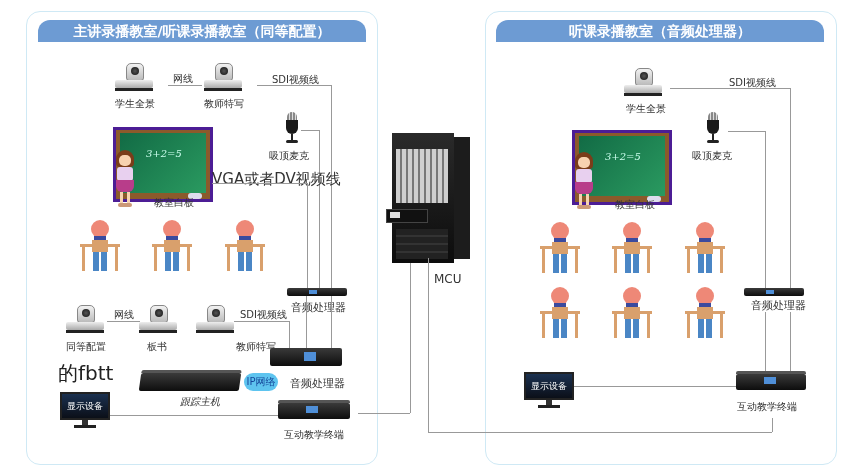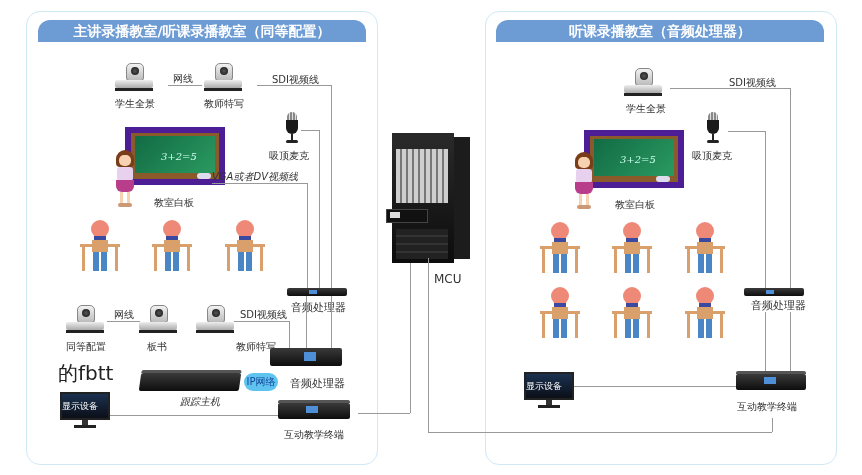--- a/index.html
+++ b/index.html
@@ -16,21 +16,21 @@
   .cam .lens{position:absolute;left:4px;top:3px;width:8px;height:8px;border-radius:50%;background:radial-gradient(#555,#111);}
   .cam .base{position:absolute;left:0;top:17px;width:38px;height:8px;background:linear-gradient(#eee,#aaa);border-radius:2px;}
   .cam .foot{position:absolute;left:0;top:25px;width:38px;height:3px;background:#222;}
   
   .mic{position:absolute;width:20px;height:32px;}
   .mic .grill{position:absolute;left:5px;top:0;width:10px;height:8px;border-radius:5px 5px 0 0;background:repeating-linear-gradient(90deg,#888 0 2px,#ddd 2px 3px);}
   .mic .body{position:absolute;left:4px;top:8px;width:12px;height:14px;background:#1a1a1a;border-radius:0 0 6px 6px;}
   .mic .stand{position:absolute;left:9px;top:22px;width:2px;height:6px;background:#222;}
   .mic .bt{position:absolute;left:4px;top:28px;width:12px;height:3px;background:#222;border-radius:2px;}
   
-  .board{position:absolute;width:100px;height:58px;background:#8b5a2b;border:6px solid #4c1d95;box-sizing:border-box;margin-left:12px;}
+  .board{position:absolute;width:100px;height:75px;background:#8b5a2b;border:3px solid #4c1d95;box-sizing:border-box;}
   .board .g{position:absolute;left:4px;top:3px;right:4px;bottom:6px;background:linear-gradient(135deg,#126b45,#2a9a60);}
   .board .t{position:absolute;left:30px;top:18px;color:#cfe;font-size:10px;font-style:italic;font-family:"DejaVu Serif",serif;}
   .board .er{position:absolute;right:8px;bottom:0px;width:14px;height:6px;background:#dde;border-radius:3px;}
   
   .teacher{position:absolute;width:26px;height:58px;}
   .teacher .hair{position:absolute;left:4px;top:0;width:18px;height:17px;background:#7a3d1a;border-radius:9px 9px 4px 4px;}
   .teacher .face{position:absolute;left:7px;top:5px;width:12px;height:11px;background:#f7d2b0;border-radius:5px;}
   .teacher .shirt{position:absolute;left:5px;top:17px;width:16px;height:14px;background:#e8d0ef;border-radius:3px;}
   .teacher .skirt{position:absolute;left:4px;top:30px;width:18px;height:12px;background:#b83d8a;border-radius:0 0 6px 6px;}
   .teacher .legs{position:absolute;left:8px;top:42px;width:10px;height:12px;background:repeating-linear-gradient(90deg,#f7d2b0 0 3px,transparent 3px 7px);}
@@ -43,21 +43,21 @@
   .stu .desk{position:absolute;left:2px;top:24px;width:40px;height:3px;background:#d9a06c;}
   .stu .l1{position:absolute;left:4px;top:27px;width:3px;height:24px;background:#d9a06c;}
   .stu .l2{position:absolute;left:37px;top:27px;width:3px;height:24px;background:#d9a06c;}
   .stu .pants{position:absolute;left:15px;top:32px;width:14px;height:19px;background:repeating-linear-gradient(90deg,#4a86c5 0 6px,#fff 6px 8px);}
   
   .dev{position:absolute;background:linear-gradient(#3a3a3a,#0d0d0d);border-radius:2px;}
   .dev .scr{position:absolute;background:#4f8fd8;}
   .dev .top{position:absolute;left:0;right:0;top:-3px;height:3px;background:#555;border-radius:2px 2px 0 0;}
   
   .mon{position:absolute;width:50px;height:40px;}
-  .mon .s{position:absolute;left:0;top:0;width:50px;height:28px;background:linear-gradient(#1b3150,#0b0f18);border:2px solid #222;box-sizing:border-box;color:#fff;font-size:9px;text-align:left;line-height:24px;}
+  .mon .s{position:absolute;left:0;top:0;width:50px;height:28px;background:linear-gradient(#1b3150,#0b0f18);border:2px solid #222;box-sizing:border-box;color:#fff;font-size:9px;text-align:center;line-height:24px;}
   .mon .st{position:absolute;left:22px;top:28px;width:6px;height:5px;background:#333;}
   .mon .bs{position:absolute;left:14px;top:33px;width:22px;height:3px;background:#222;}
   
   .mcu{position:absolute;width:86px;height:132px;}
   .mcu .body{position:absolute;left:6px;top:0;width:62px;height:130px;background:linear-gradient(#2a2a2a,#0c0c0c);}
   .mcu .side{position:absolute;left:68px;top:4px;width:16px;height:122px;background:#1c1c1c;}
   .mcu .slots{position:absolute;left:10px;top:16px;width:52px;height:54px;background:repeating-linear-gradient(90deg,#cfcfcf 0 4px,#777 4px 6px);}
   .mcu .panel2{position:absolute;left:0;top:76px;width:40px;height:12px;background:#111;border:1px solid #444;}
   .mcu .lbx{position:absolute;left:4px;top:79px;width:10px;height:6px;background:#ddd;}
   .mcu .psu{position:absolute;left:10px;top:96px;width:52px;height:30px;background:repeating-linear-gradient(#222 0 6px,#333 6px 8px);}
@@ -113,21 +113,21 @@
   </div>
 <div class="teacher" style="left:112px;top:150px;">
     <div class="hair"></div>
     <div class="face"></div>
     <div class="shirt"></div>
     <div class="skirt"></div>
     <div class="legs"></div>
     <div class="shoe"></div>
   </div>
 <div class="lbl" style="left:154px;top:196px;">教室白板</div>
-<div class="lbl" style="left:212px;top:170px;font-size:10px;font-style:italic;">VGA或者DV视频线</div>
+<div class="lbl" style="left:212px;top:170px;font-size:15px;">VGA或者DV视频线</div>
 <div class="wire h" style="left:212px;top:183px;width:95px;"></div>
 <div class="wire v" style="left:307px;top:183px;height:105px;"></div>
 
 <div class="stu" style="left:78px;top:220px;">
     <div class="hd"></div>
     <div class="nk"></div>
     <div class="desk"></div>
     <div class="back"></div>
     <div class="l1"></div>
     <div class="l2"></div>

